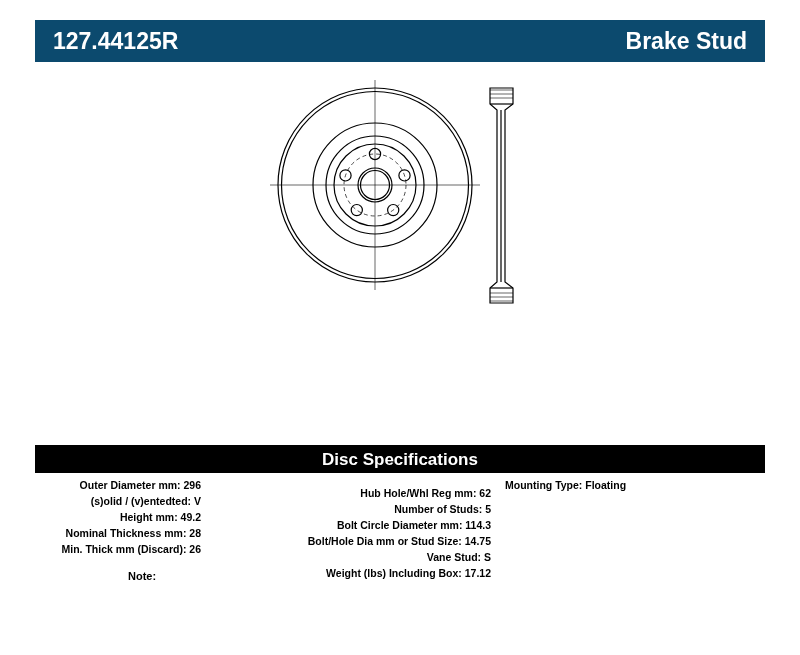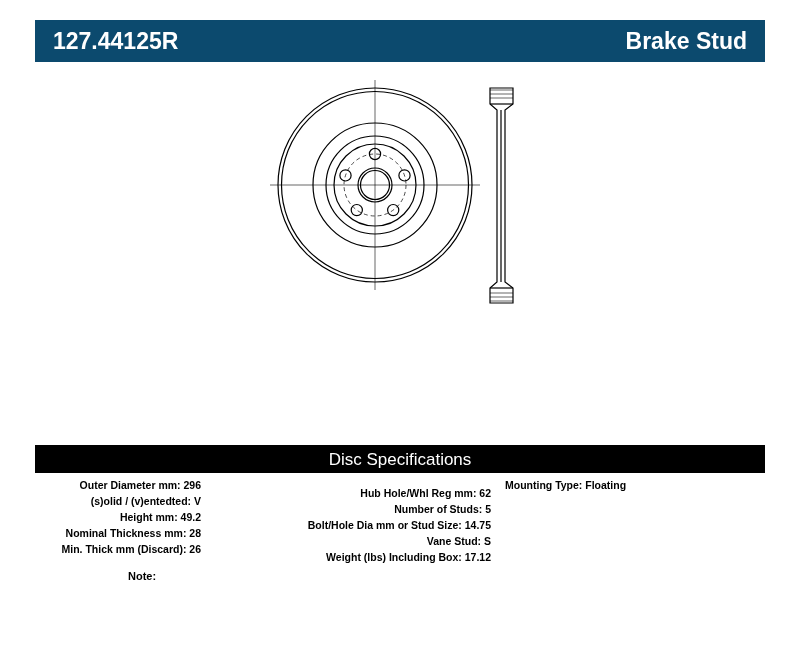--- a/index.html
+++ b/index.html
@@ -70,21 +70,21 @@
     width: 730px;
     height: 28px;
     background: #000000;
     display: flex;
     align-items: center;
     justify-content: center;
   }
   .spec-bar-title {
     color: #ffffff;
     font-size: 17px;
-    font-weight: normal;
+    font-weight: bold;
     line-height: 1;
   }
 
   
   .spec-columns {
     position: absolute;
     left: 35px;
     top: 477px;
     width: 730px;
     height: 110px;
@@ -194,20 +194,21 @@
       <div class="spec-line">Outer Diameter mm: 296</div>
       <div class="spec-line">(s)olid / (v)entedted: V</div>
       <div class="spec-line">Height mm: 49.2</div>
       <div class="spec-line">Nominal Thickness mm: 28</div>
       <div class="spec-line">Min. Thick mm (Discard): 26</div>
     </div>
 
     <div class="col col-2">
       <div class="spec-line">Hub Hole/Whl Reg mm: 62</div>
       <div class="spec-line">Number of Studs: 5</div>
+      <div class="spec-line">Bolt Circle Diameter mm: 114.3</div>
       <div class="spec-line">Bolt/Hole Dia mm or Stud Size: 14.75</div>
       <div class="spec-line">Vane Stud: S</div>
       <div class="spec-line">Weight (lbs) Including Box: 17.12</div>
     </div>
 
     <div class="col col-3">
       <div class="spec-line">Mounting Type: Floating</div>
     </div>
   </div>
 

